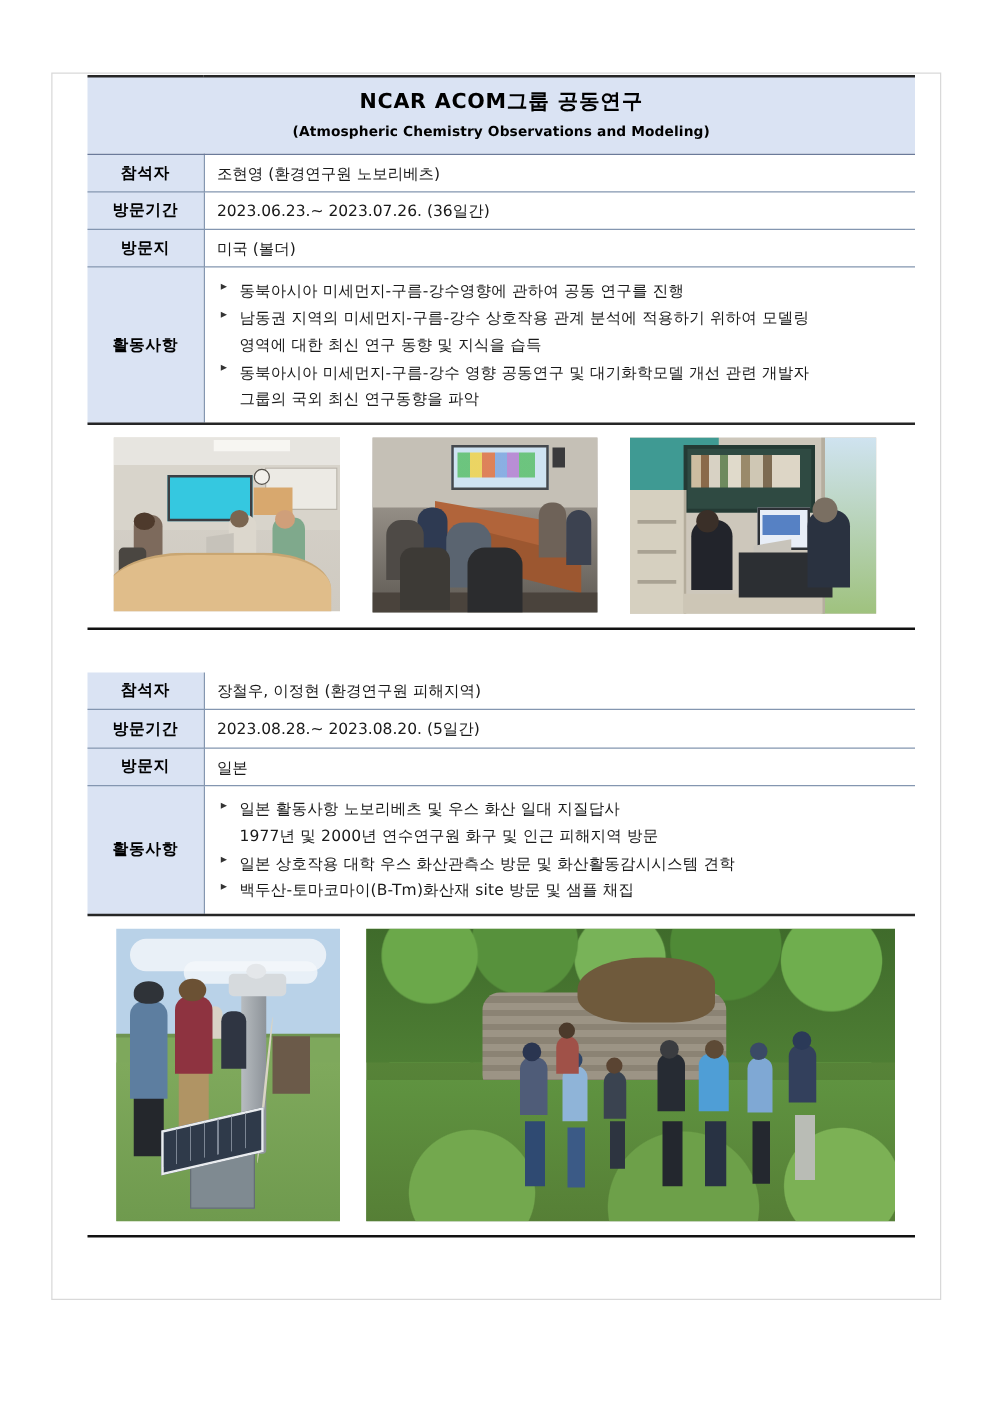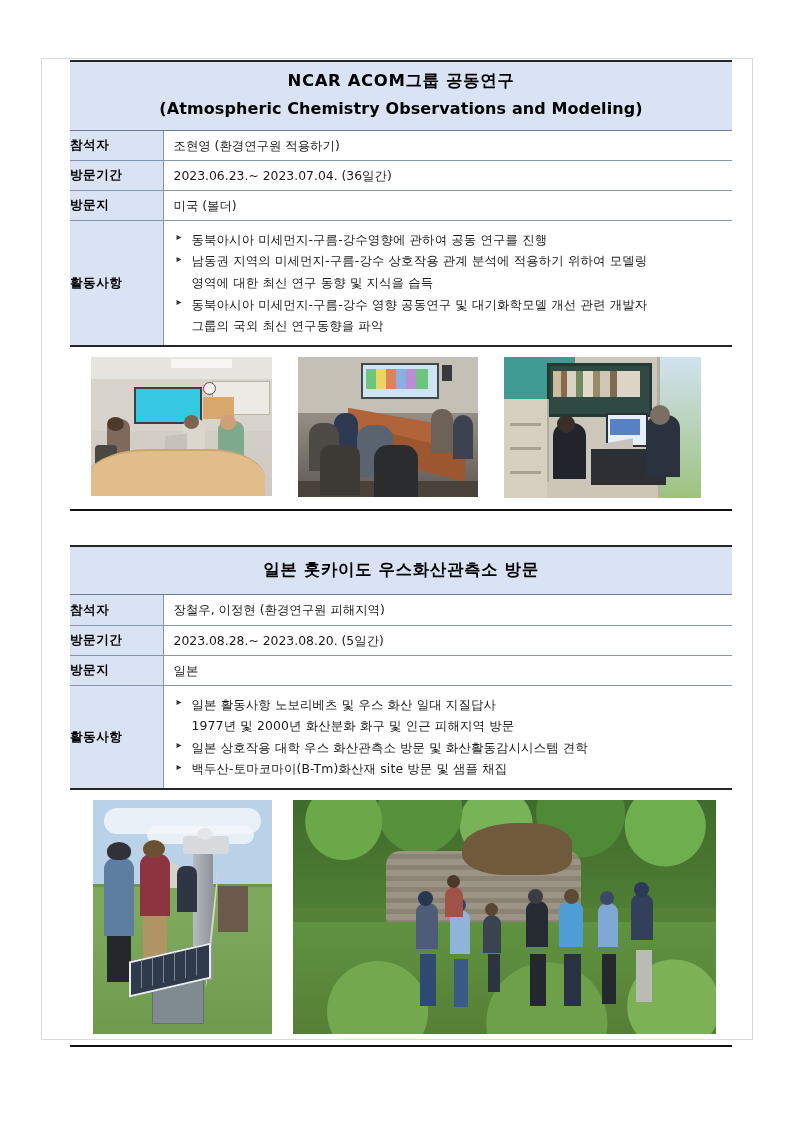--- a/index.html
+++ b/index.html
@@ -59,32 +59,33 @@
     padding: 8px 4px 9px 4px !important;
   }
   .hdr-title {
     font-size: 16.5px;
     font-weight: bold;
     letter-spacing: 0.6px;
     line-height: 1.35;
     white-space: nowrap;
   }
   .hdr-sub {
-    font-size: 16px;
+    font-size: 11px;
     font-weight: bold;
     letter-spacing: 0.1px;
     line-height: 1.4;
     margin-top: 6px;
     white-space: nowrap;
   }
 
   
   .lbl {
     width: 93px;
     background: #dae3f3;
+    text-align: center;
     font-weight: bold;
     font-size: 12.6px;
     letter-spacing: 0.5px;
     border-bottom: 1.1px solid #8496b0 !important;
     border-right: 1.1px solid #8496b0 !important;
   }
   .lbl.activity { border-bottom: 2.2px solid #262626 !important; }
 
   
   .val {
@@ -263,25 +264,25 @@
         </colgroup>
       <tbody>
         <tr>
           <td class="hdr-cell" colspan="2">
             <div class="hdr-title">NCAR ACOM그룹 공동연구</div>
             <div class="hdr-sub">(Atmospheric Chemistry Observations and Modeling)</div>
           </td>
         </tr>
         <tr class="row-h">
           <td class="lbl">참석자</td>
-          <td class="val">조현영 (환경연구원 적용하기)</td>
+          <td class="val">조현영 (환경연구원 노보리베츠)</td>
         </tr>
         <tr class="row-h">
           <td class="lbl">방문기간</td>
-          <td class="val">2023.06.23.~ 2023.07.04. (36일간)</td>
+          <td class="val">2023.06.23.~ 2023.07.26. (36일간)</td>
         </tr>
         <tr class="row-h">
           <td class="lbl">방문지</td>
           <td class="val">미국 (볼더)</td>
         </tr>
         <tr>
           <td class="lbl activity">활동사항</td>
           <td class="val thickb">
             <ul class="acts">
               <li class="bulleted">동북아시아 미세먼지-구름-강수영향에 관하여 공동 연구를 진행</li>
@@ -361,43 +362,38 @@
 
   <div class="gap-between"></div>
 
   <div class="section">
     <table class="report">
       <colgroup>
           <col style="width:93px">
           <col style="width:569px">
         </colgroup>
       <tbody>
-        <tr>
-          <td class="hdr-cell" colspan="2" style="padding:12px 4px 13px 4px !important;">
-            <div class="hdr-title">일본 훗카이도 우스화산관측소 방문</div>
-          </td>
-        </tr>
         <tr class="row-h">
           <td class="lbl">참석자</td>
           <td class="val">장철우, 이정현 (환경연구원 피해지역)</td>
         </tr>
         <tr class="row-h">
           <td class="lbl">방문기간</td>
           <td class="val">2023.08.28.~ 2023.08.20. (5일간)</td>
         </tr>
         <tr class="row-h">
           <td class="lbl">방문지</td>
           <td class="val">일본</td>
         </tr>
         <tr>
           <td class="lbl activity">활동사항</td>
           <td class="val thickb">
             <ul class="acts">
               <li class="bulleted">일본 활동사항 노보리베츠 및 우스 화산 일대 지질답사</li>
-              <li class="cont">1977년 및 2000년 화산분화 화구 및 인근 피해지역 방문</li>
+              <li class="cont">1977년 및 2000년 연수연구원 화구 및 인근 피해지역 방문</li>
               <li class="bulleted">일본 상호작용 대학 우스 화산관측소 방문 및 화산활동감시시스템 견학</li>
               <li class="bulleted">백두산-토마코마이(B-Tm)화산재 site 방문 및 샘플 채집</li>
             </ul>
           </td>
         </tr>
       </tbody>
     </table>
 
     <div class="photos row2">
 

